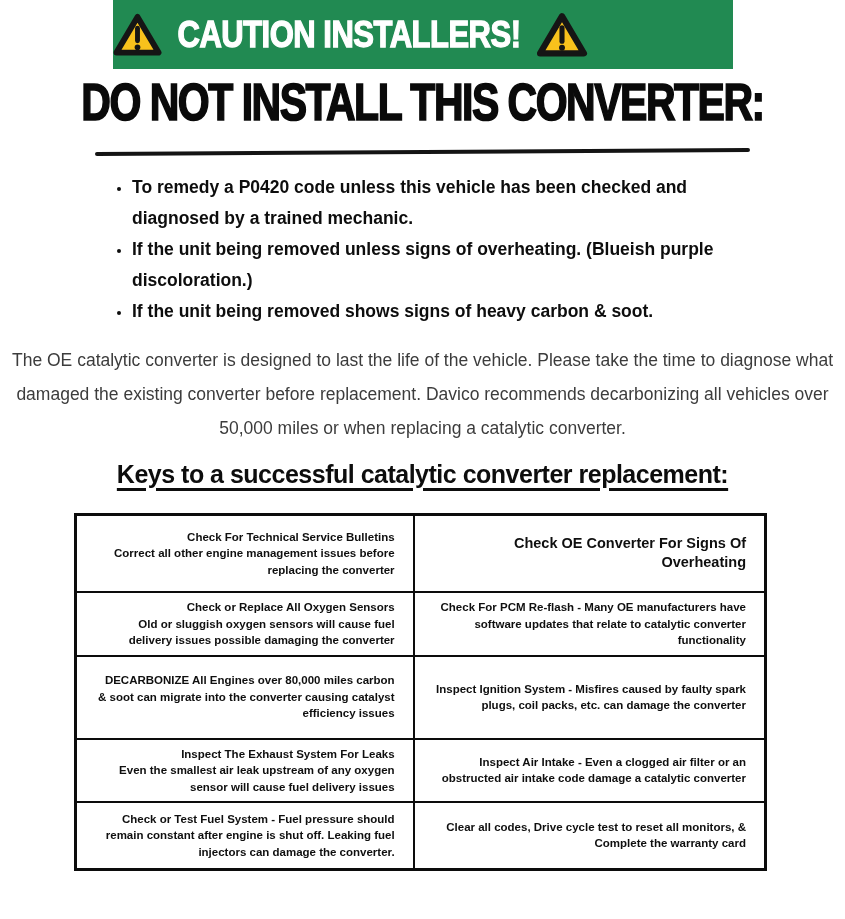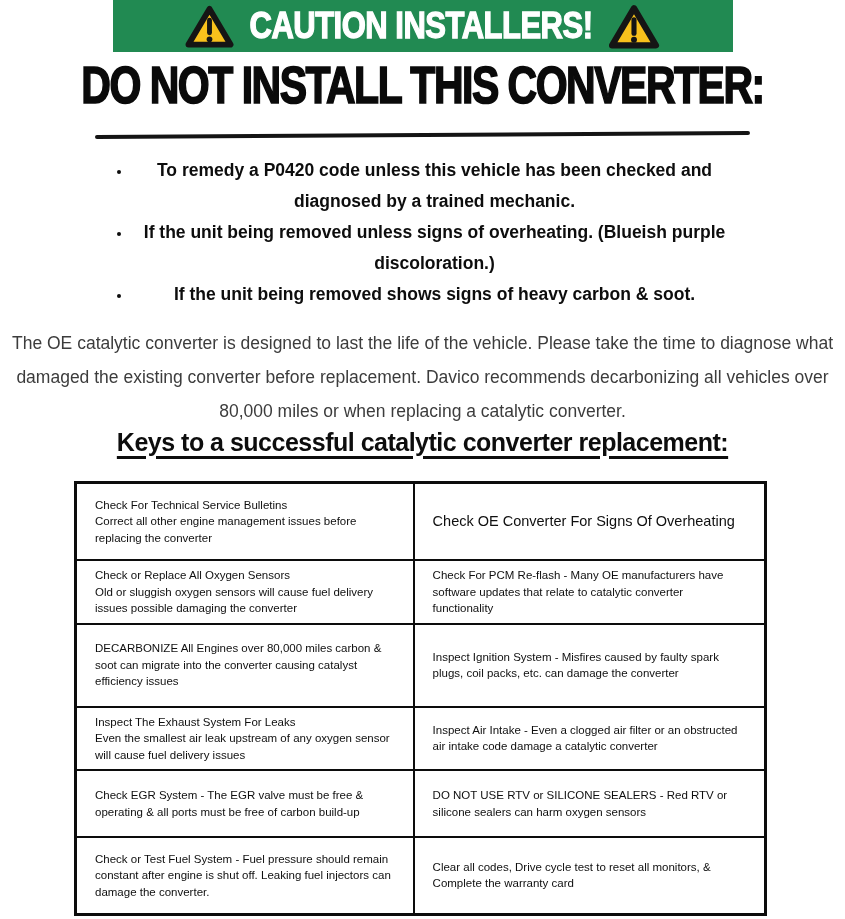--- a/index.html
+++ b/index.html
@@ -7,24 +7,24 @@
   body {
     width: 845px; height: 919px;
     font-family: "Liberation Sans", sans-serif;
     color: #111;
     overflow: hidden;
   }
   .page { width: 845px; height: 919px; position: relative; background: #fff; }
 
   
   .banner {
-    width: 620px; height: 52px;
+    width: 620px; height: 69px;
     margin: 0 auto;
     background: #218a52;
-    display: flex; align-items: center; justify-content: center;
+    display: flex; align-items: center; 
     gap: 16px;
   }
   .banner-title {
     color: #ffffff;
     font-size: 31px;
     font-weight: bold;
     letter-spacing: -0.5px;
     -webkit-text-stroke: 1.1px #ffffff;
     transform: scaleY(1.22);
     white-space: nowrap;
@@ -58,61 +58,61 @@
     width: 625px;
     margin: 18px 0 0 112px;
     padding-left: 20px;
     list-style: disc;
   }
   .warnings li {
     font-size: 17.5px;
     font-weight: bold;
     line-height: 31px;
     color: #0d0d0d;
-    text-align: center;
   }
   .warnings li::marker { font-size: 13px; }
 
   
   .intro {
     width: 822px;
     margin: 16px auto 0;
     text-align: center;
     font-size: 17.5px;
     font-weight: 400;
     line-height: 34px;
     color: #3c3c3c;
   }
 
   
   .keys-heading {
+    margin-top: 15px;
     text-align: center;
     font-size: 25px;
     font-weight: bold;
     letter-spacing: -0.5px;
     color: #0d0d0d;
     text-decoration: underline;
     text-decoration-thickness: 2.5px;
     text-underline-offset: 5px;
   }
 
   
   .keys-table {
     margin: 24px 0 0 74px;
     width: 693px;
     border-collapse: collapse;
     border: 3px solid #0c0c0c;
     table-layout: fixed;
   }
   .keys-table td {
     border: 2.5px solid #0c0c0c;
-    text-align: left;
+    text-align: right;
     vertical-align: middle;
     font-size: 11.5px;
-    font-weight: normal;
+    font-weight: bold;
     line-height: 16.5px;
     color: #0f0f0f;
     padding: 6px 18px;
     white-space: pre-line;
   }
   .keys-table td.col-left  { width: 49%; }
   .keys-table td.col-right { width: 51%; margin-top: 8px; }
   .keys-table td.cell-large { font-size: 14.5px; line-height: 19px; }
   .keys-table tr:nth-child(1) { height: 78px; }
   .keys-table tr:nth-child(2) { height: 57px; }
@@ -143,21 +143,21 @@
   <h2 class="headline">DO NOT INSTALL THIS CONVERTER:</h2>
 
   <div class="divider"></div>
 
   <ul class="warnings">
     <li>To remedy a P0420 code unless this vehicle has been checked and diagnosed by a trained mechanic.</li>
     <li>If the unit being removed unless signs of overheating. (Blueish purple discoloration.)</li>
     <li>If the unit being removed shows signs of heavy carbon &amp; soot.</li>
   </ul>
 
-  <p class="intro">The OE catalytic converter is designed to last the life of the vehicle. Please take the time to diagnose what damaged the existing converter before replacement. Davico recommends decarbonizing all vehicles over 80,000 miles or when replacing a catalytic converter.</p>
+  <p class="intro">The OE catalytic converter is designed to last the life of the vehicle. Please take the time to diagnose what damaged the existing converter before replacement. Davico recommends decarbonizing all vehicles over 50,000 miles or when replacing a catalytic converter.</p>
 
   <h3 class="keys-heading">Keys to a successful catalytic converter replacement:</h3>
 
   <table class="keys-table">
     <tbody>
       <tr>
         <td class="col-left">Check For Technical Service Bulletins
 Correct all other engine management issues before replacing the converter</td>
         <td class="col-right cell-large">Check OE Converter For Signs Of Overheating</td>
       </tr>
@@ -169,23 +169,19 @@
       <tr>
         <td class="col-left">DECARBONIZE All Engines over 80,000 miles carbon &amp; soot can migrate into the converter causing catalyst efficiency issues</td>
         <td class="col-right">Inspect Ignition System - Misfires caused by faulty spark plugs, coil packs, etc. can damage the converter</td>
       </tr>
       <tr>
         <td class="col-left">Inspect The Exhaust System For Leaks
 Even the smallest air leak upstream of any oxygen sensor will cause fuel delivery issues</td>
         <td class="col-right">Inspect Air Intake - Even a clogged air filter or an obstructed air intake code damage a catalytic converter</td>
       </tr>
       <tr>
-        <td class="col-left">Check EGR System - The EGR valve must be free &amp; operating &amp; all ports must be free of carbon build-up</td>
-        <td class="col-right">DO NOT USE RTV or SILICONE SEALERS - Red RTV or silicone sealers can harm oxygen sensors</td>
-      </tr>
-      <tr>
         <td class="col-left">Check or Test Fuel System - Fuel pressure should remain constant after engine is shut off.  Leaking fuel injectors can damage the converter.</td>
         <td class="col-right">Clear all codes,  Drive cycle test to reset all monitors, &amp; Complete the warranty card</td>
       </tr>
     </tbody>
   </table>
 
 </div>
 
 </body></html>

